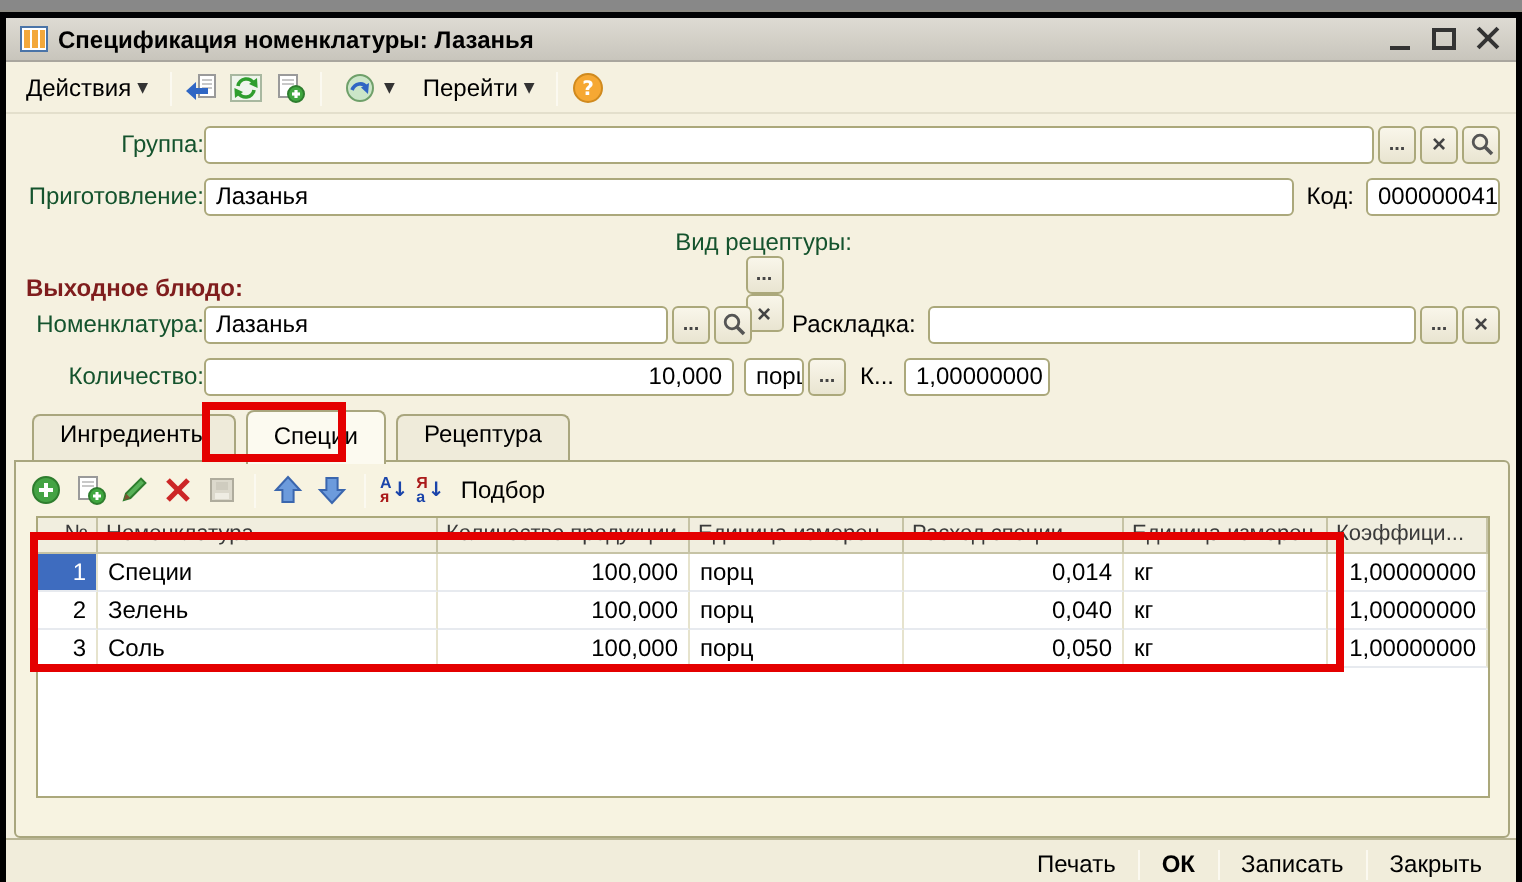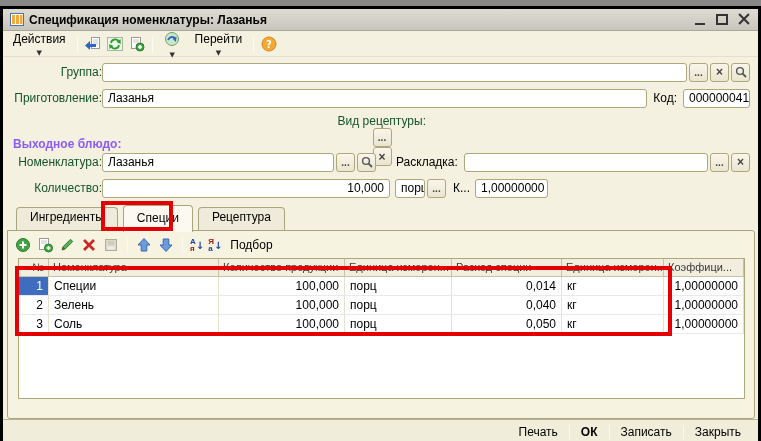--- a/index.html
+++ b/index.html
@@ -20,34 +20,34 @@
   .wc-max::after { content:""; position:absolute; inset:0; border:2px solid #333; }
   .wc-close::before,.wc-close::after { content:""; position:absolute; left:-1px; top:4px; width:14px; height:2px; background:#333; }
   .wc-close::before { transform:rotate(45deg); }
   .wc-close::after { transform:rotate(-45deg); }
   
   .toolbar { position:absolute; top:23px; left:0; right:0; height:25px;
              display:flex; align-items:center; padding:0 4px; gap:2px;
              border-bottom:1px solid #E3DFCC; }
   .tbtn { display:inline-flex; align-items:center; gap:3px; padding:2px 5px;
           background:transparent; border:1px solid transparent; border-radius:2px;
-          font:inherit; cursor:default;flex-direction:column; }
+          font:inherit; cursor:default; }
   .dd { font-size:7px; color:#333; font-family:"DejaVu Sans",sans-serif; }
   .tsep { width:1px; height:17px; background:#C5C2AC; border-right:1px solid #FBF9F0; margin:0 3px; }
   .icn { display:inline-flex; align-items:center; justify-content:center; width:20px; height:18px; }
   
   .frow { position:absolute; left:9px; right:8px; height:20px; display:flex; align-items:center; }
   .flabel { width:90px; flex:0 0 auto; color:#14532d;text-align:right; }
   .fld { height:19px; background:#fff; border:1px solid #ABA87B; border-radius:3px;
          padding:1px 5px; line-height:15px; white-space:nowrap; overflow:hidden; }
   .mini { min-width:19px; height:19px; margin-left:2px; flex:0 0 auto;
           background:linear-gradient(#F9F6EA,#E9E5D1); border:1px solid #ABA87B; border-radius:3px;
           display:inline-flex; align-items:center; justify-content:center;
           font-size:10px; font-weight:bold; color:#444; cursor:default; }
-  .section-label { position:absolute; left:10px; top:128px; font-weight:bold; color:#8b5cf6; }
+  .section-label { position:absolute; left:10px; top:128px; font-weight:bold; color:#7f1d1d; }
   .num { text-align:right; }
   
   .tabs { position:absolute; left:13px; top:193px; height:29px; display:flex; align-items:flex-end; gap:5px; }
   .tab { padding:2px 13px 3px; height:24px; background:#EFEBDA;
          border:1px solid #A9A67E; border-bottom:none; border-radius:4px 4px 0 0;
          cursor:default; position:relative; z-index:1; }
   .tab.active { height:27px; padding-top:5px; background:#FCFAF0; z-index:3; margin-bottom:-1px; }
   
   .panel { position:absolute; left:4px; top:221px; width:748px; height:189px;
            background:#F7F3E1; border:1px solid #A9A67E; border-radius:0 3px 3px 3px; z-index:2; }
@@ -197,21 +197,21 @@
         </svg>
       </span>
     <span style="margin-left:20px; padding-right:6px;">Раскладка:</span>
     <div class="fld" style="flex:1;"></div>
     <span class="mini">...</span>
     <span class="mini" style="font-size:12px;">×</span>
   </div>
 
   <div class="frow" style="top:169px;">
     <span class="flabel">Количество:</span>
-    <div class="fld num" style="width:288px;">10,000</div>
+    <div class="fld num" style="width:265px;">10,000</div>
     <div class="fld" style="width:30px; margin-left:5px; padding-right:0;">порц</div>
     <span class="mini">...</span>
     <span style="margin-left:7px; padding-right:5px;">К...</span>
     <div class="fld" style="width:73px; text-align:center;">1,00000000</div>
   </div>
 
   <div class="tabs">
     <div class="tab">Ингредиенты</div>
     <div class="tab active">Специи</div>
     <div class="tab">Рецептура</div>

